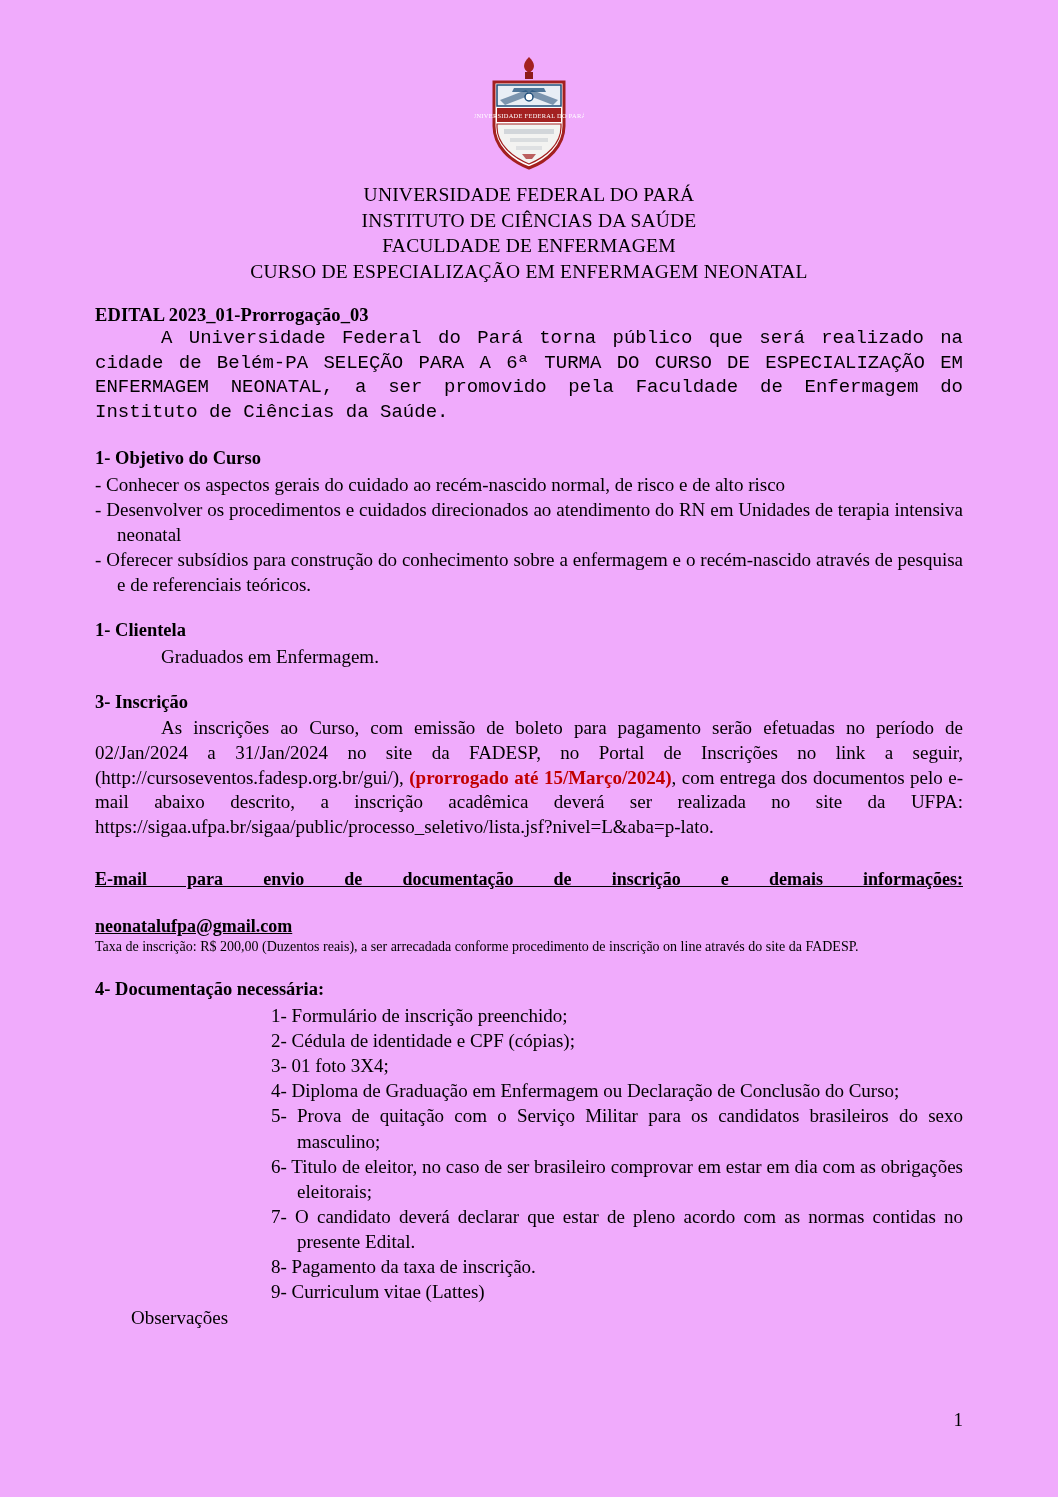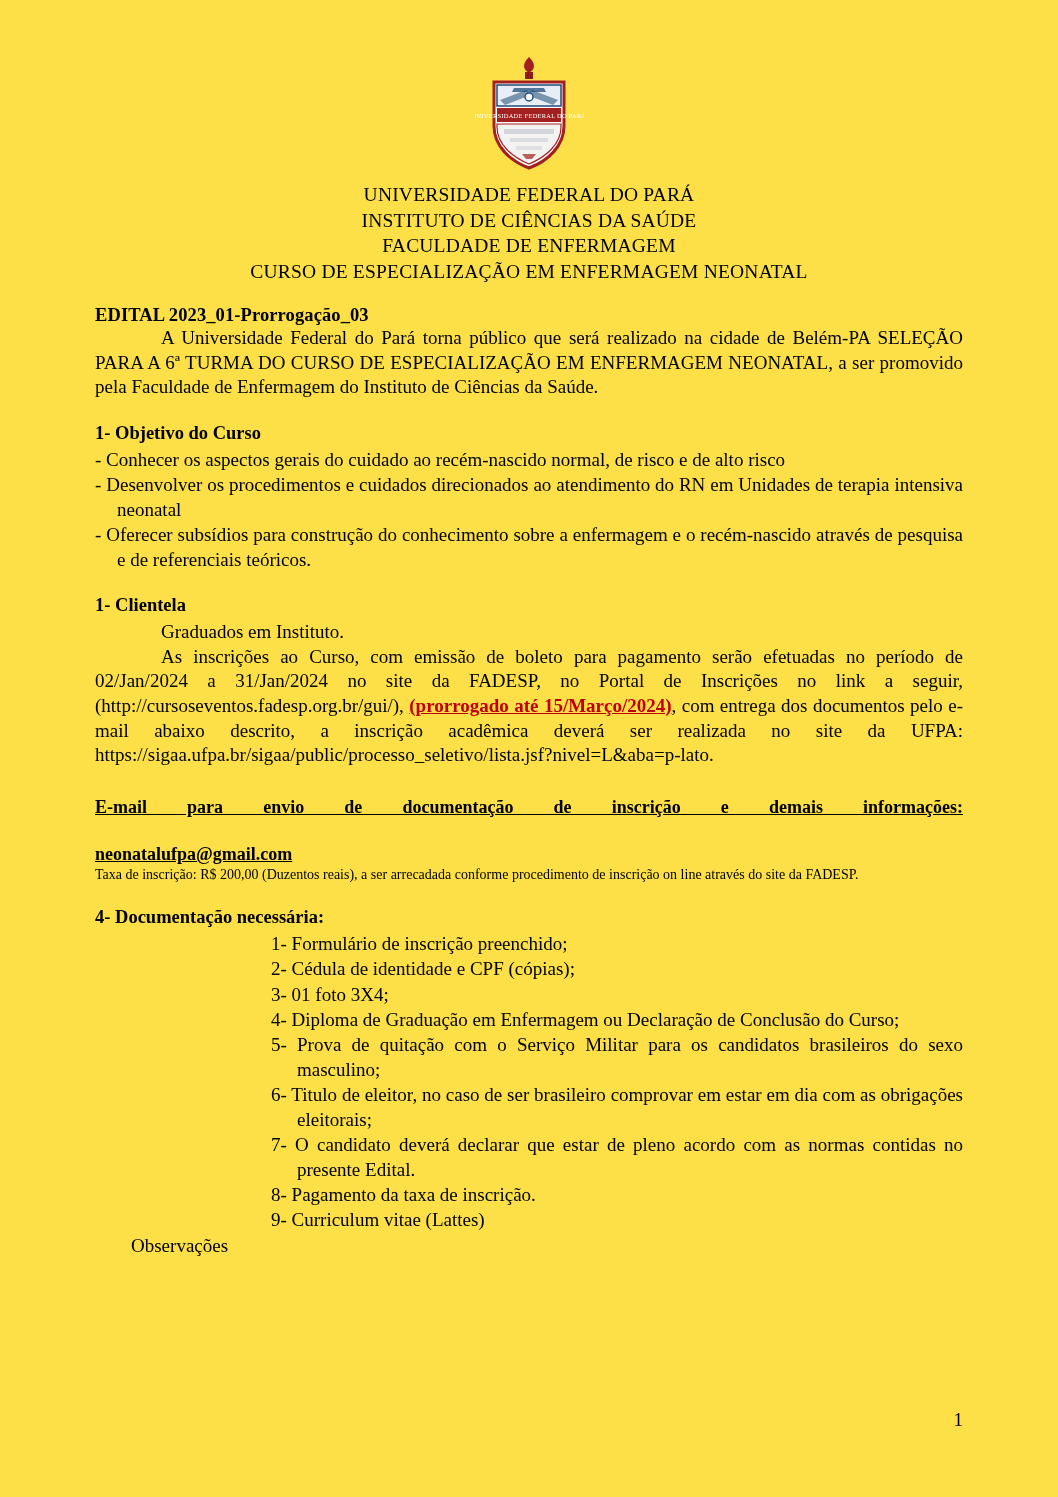--- a/index.html
+++ b/index.html
@@ -10,21 +10,21 @@
   body {
     font-family: "Liberation Serif", serif;
     color: #000000;
   }
   .page {
     position: relative;
     width: 1058px;
     height: 1497px;
     box-sizing: border-box;
     padding: 48px 95px 30px 95px;
-    background: #fde047;
+    background: #f0abfc;
     overflow: hidden;
   }
   
   .crest-wrap {
     display: flex;
     justify-content: center;
     margin-top: 6px;
     margin-bottom: 10px;
   }
   .crest {
@@ -51,20 +51,21 @@
   
   p.just {
     text-align: justify;
     font-size: 19px;
     line-height: 1.3;
     margin: 0;
   }
   .intro {
     margin-top: 22px;
     text-indent: 66px;
+    font-family: Liberation Mono, monospace;
   }
   h2.sec {
     font-size: 18.5px;
     font-weight: bold;
     margin: 21px 0 2px 0;
     line-height: 1.3;
   }
   .bullet {
     font-size: 19px;
     line-height: 1.32;
@@ -102,21 +103,20 @@
   }
   .plain-line {
     font-size: 14px;
     line-height: 1.3;
     text-align: justify;
     margin: 0;
   }
   .highlight-red {
     color: #c00000;
     font-weight: bold;
-    text-decoration: underline;
     margin-top: 37px;
   }
   ol.doclist {
     list-style: none;
     margin: 2px 0 0 0;
     padding: 0 0 0 0;
     font-size: 19px;
     line-height: 1.32;
   }
   ol.doclist li {
@@ -189,22 +189,23 @@
     <span class="cont">- Conhecer os aspectos gerais do cuidado ao recém-nascido normal, de risco e de alto risco</span>
   </p>
   <p class="bullet">
     <span class="cont">- Desenvolver os procedimentos e cuidados direcionados ao atendimento do RN em Unidades de terapia intensiva neonatal</span>
   </p>
   <p class="bullet">
     <span class="cont">- Oferecer subsídios para construção do conhecimento sobre a enfermagem e o recém-nascido através de pesquisa e de referenciais teóricos.</span>
   </p>
 
   <h2 class="sec">1- Clientela</h2>
-  <p class="indent-1">Graduados em Instituto.</p>
-
+  <p class="indent-1">Graduados em Enfermagem.</p>
+
+  <h2 class="sec">3- Inscrição</h2>
   <p class="just para-inscricao"><span>As inscrições ao Curso, com emissão de boleto para pagamento serão efetuadas no período de 02/Jan/2024 a 31/Jan/2024 no site da FADESP, no Portal de Inscrições no link a seguir, (http://cursoseventos.fadesp.org.br/gui/), </span><span class="highlight-red nowrap">(prorrogado até 15/Março/2024)</span><span>, com entrega dos documentos pelo e-mail abaixo descrito, a inscrição acadêmica deverá ser realizada no site da UFPA: https://sigaa.ufpa.br/sigaa/public/processo_seletivo/lista.jsf?nivel=L&amp;aba=p-lato.</span></p>
 
   <p class="email-head">
     <span class="spread">E-mail para envio de documentação de inscrição e demais informações:</span>
     <span>neonatalufpa@gmail.com</span>
   </p>
 
   <p class="plain-line">Taxa de inscrição: R$ 200,00 (Duzentos reais), a ser arrecadada conforme procedimento de inscrição on line através do site da FADESP.</p>
 
   <h2 class="sec">4- Documentação necessária:</h2>

